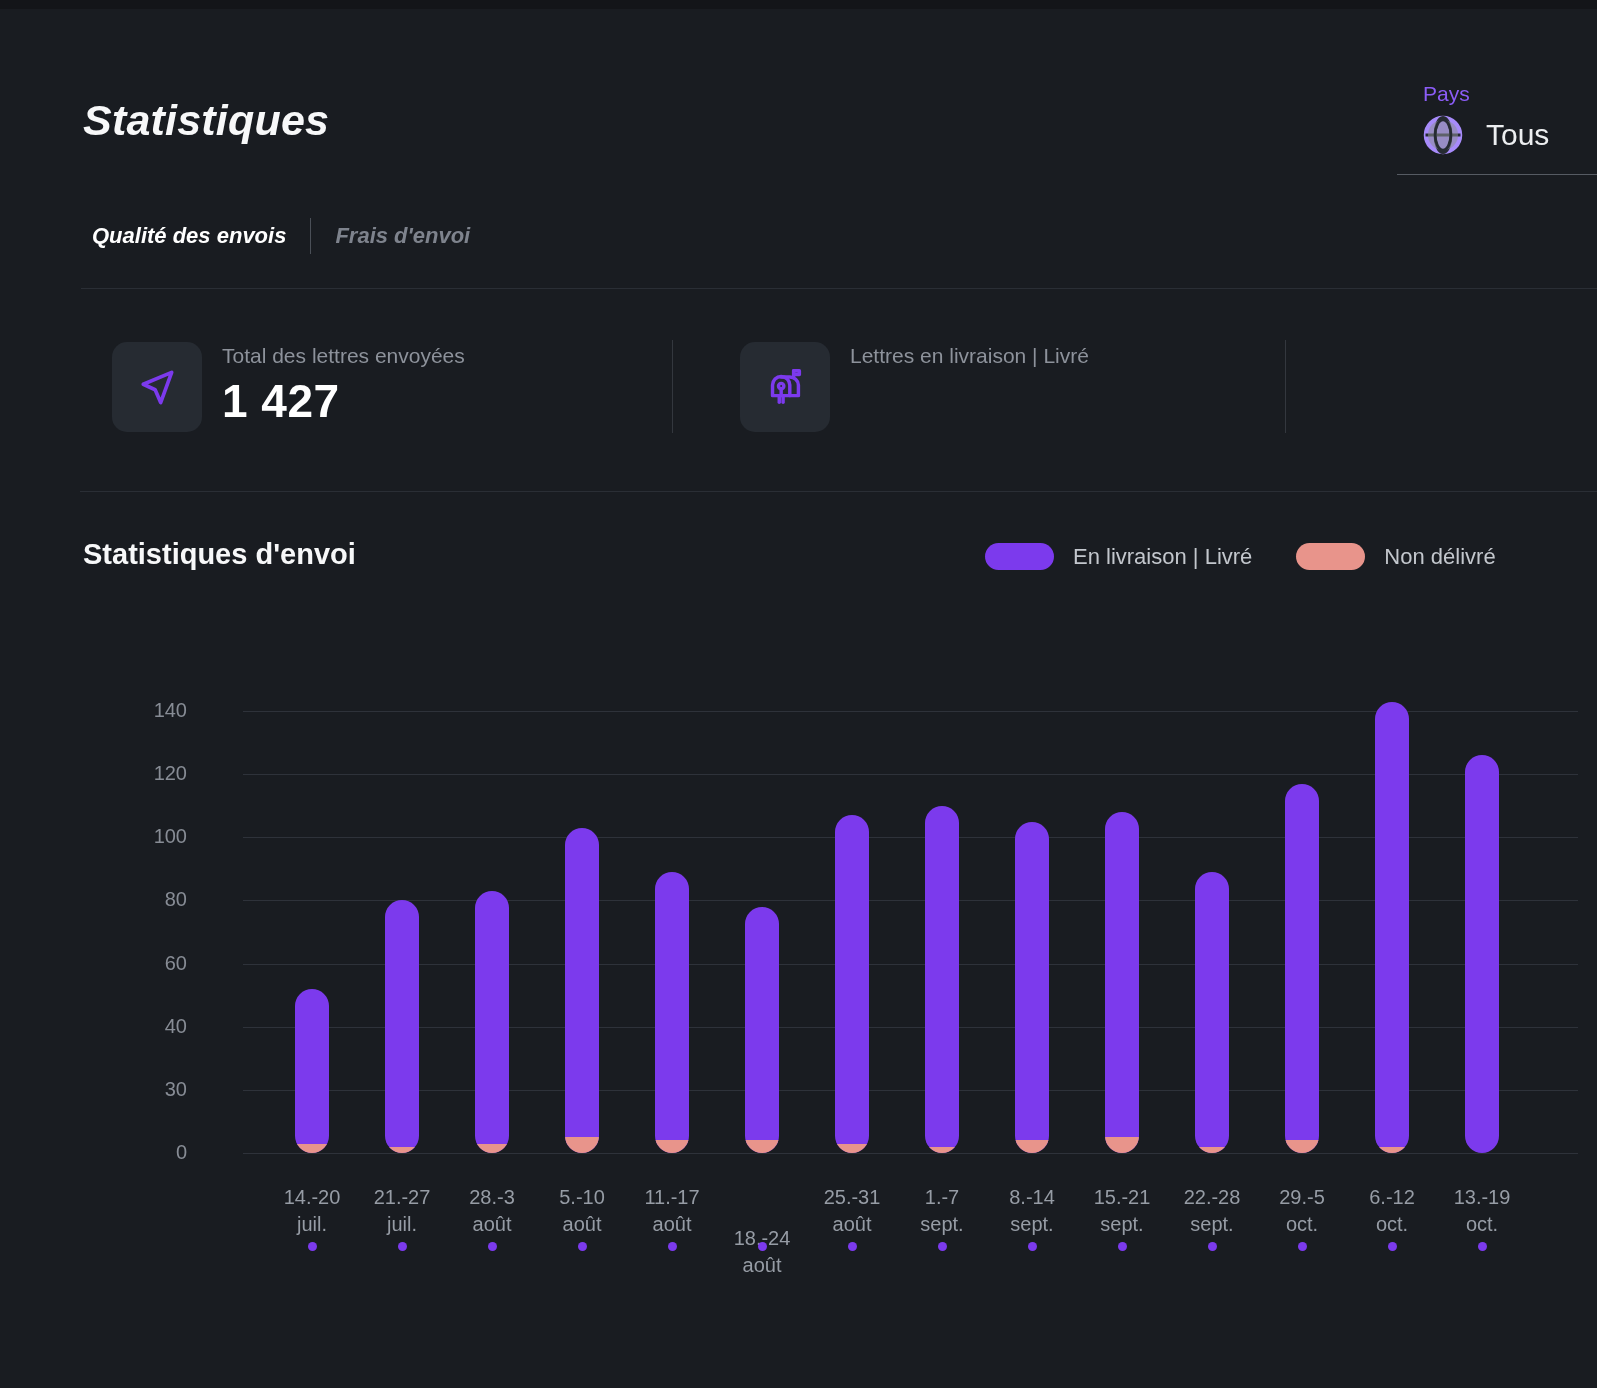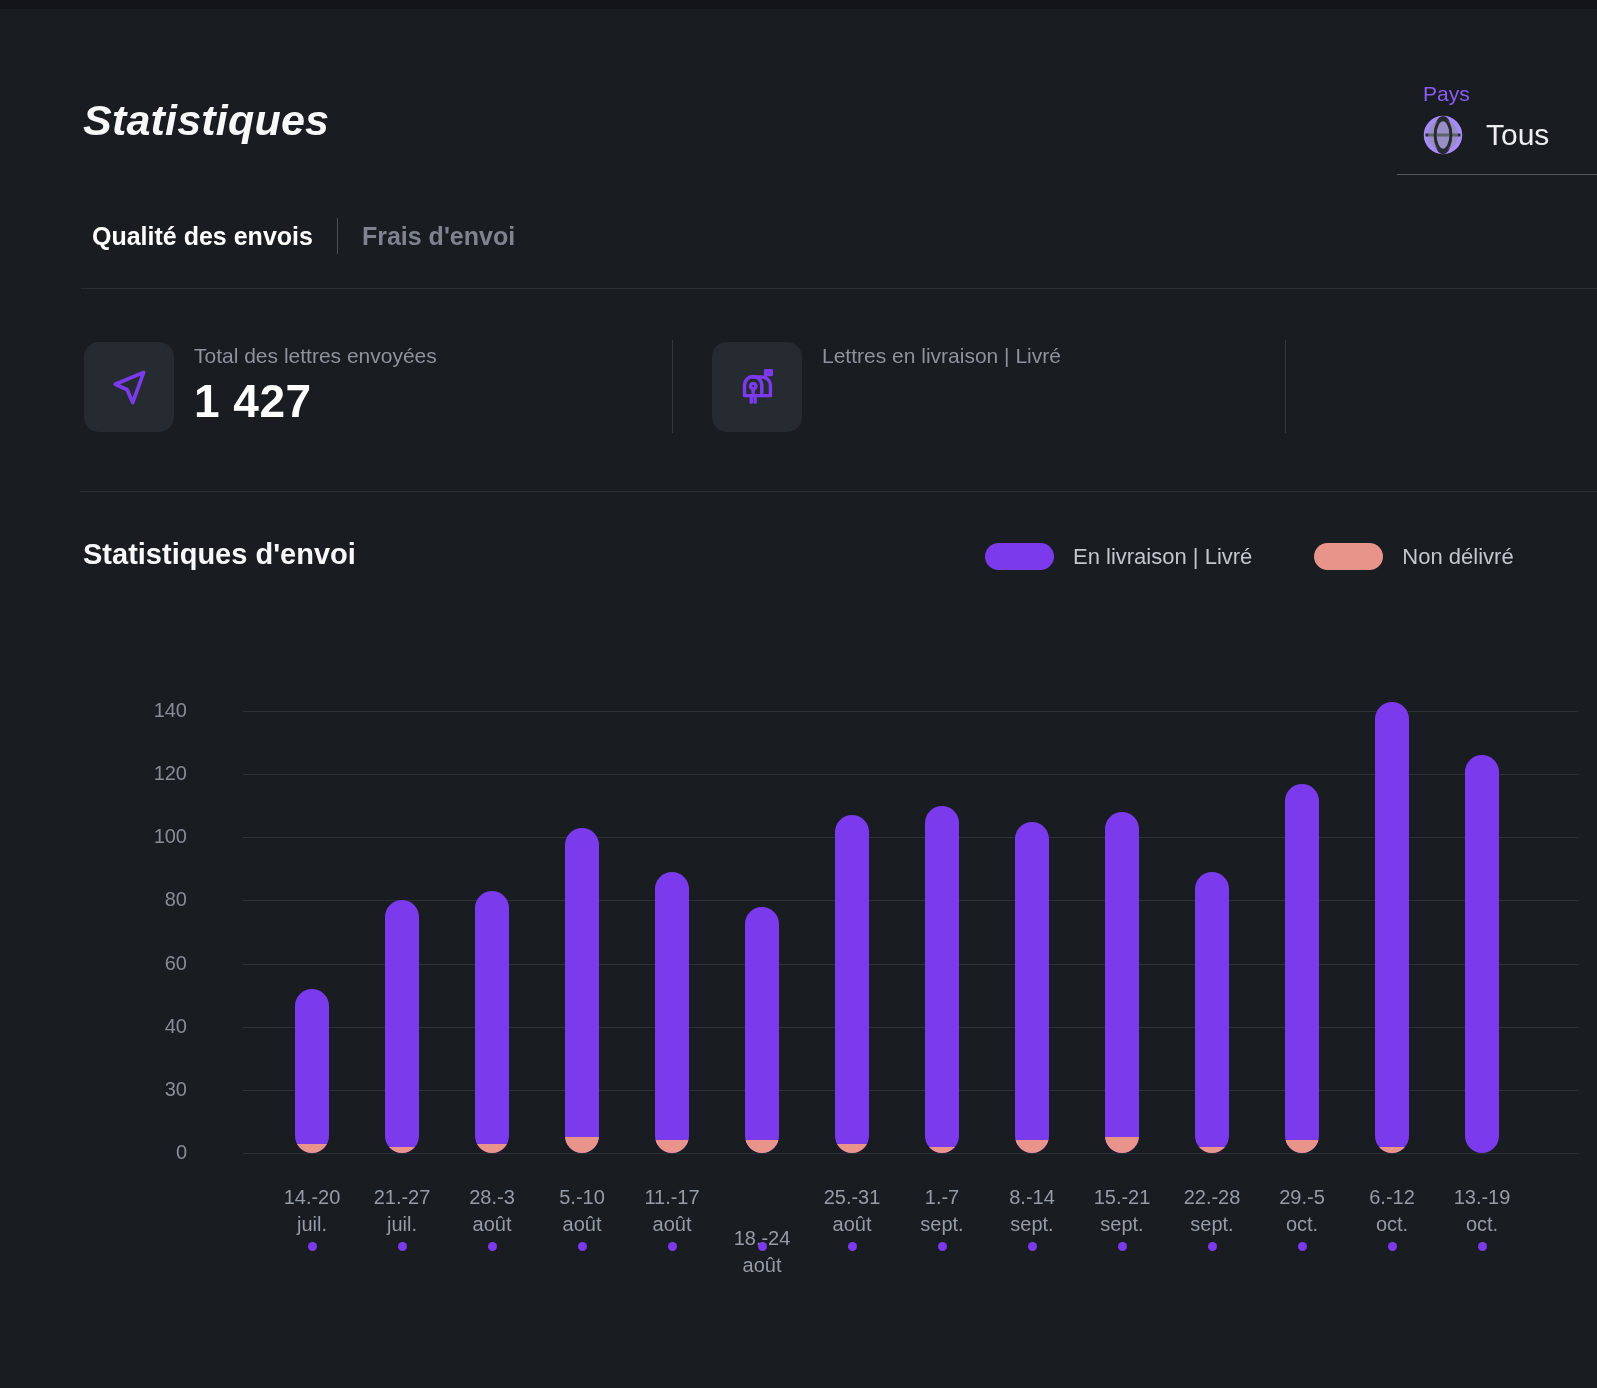--- a/index.html
+++ b/index.html
@@ -12,38 +12,38 @@
 
   
   .country{position:absolute;left:1397px;top:82px;width:200px;}
   .country-label{font-size:21px;color:#8b5cf6;padding-left:26px;}
   .country-row{display:flex;align-items:center;gap:22px;margin-top:8px;padding-left:25px;}
   .country-value{font-size:30px;color:#eceef0;}
   .country-underline{position:absolute;left:0;top:92px;width:220px;height:1px;background:#565b63;}
 
   
   .tabs{position:absolute;left:92px;top:218px;display:flex;align-items:center;}
-  .tab{font-size:25px;font-weight:700;color:#fff;cursor:pointer;}
+  .tab{font-size:22px;font-weight:700;color:#fff;cursor:pointer;font-style:italic;}
   .tab.inactive{color:#7e838d;}
   .tab-sep{width:1px;height:36px;background:#4a4f57;margin:0 24px;}
 
   .hdivider{position:absolute;left:81px;right:0;height:1px;background:#2a2e35;}
 
   
-  .stat-card{position:absolute;top:342px;display:flex;gap:20px;}
+  .stat-card{position:absolute;top:342px;display:flex;gap:20px;margin-left:28px;}
   .stat-iconbox{width:90px;height:90px;border-radius:15px;background:#262b32;display:flex;align-items:center;justify-content:center;flex:0 0 auto;}
   .stat-texts{padding-top:2px;white-space:nowrap;}
   .stat-label{font-size:21px;color:#8d929b;}
   .stat-value{font-size:46px;font-weight:700;color:#ffffff;margin-top:6px;letter-spacing:.5px;}
   .vdivider{position:absolute;top:340px;width:1px;height:93px;background:#33373e;}
 
   .section-title{position:absolute;left:83px;top:538px;font-size:29px;font-weight:700;color:#f7f8f9;}
 
   
-  .legend{position:absolute;left:985px;top:543px;display:flex;gap:62px;}
+  .legend{position:absolute;left:985px;top:543px;display:flex;gap:44px;}
   .legend-item{display:flex;align-items:center;gap:19px;cursor:pointer;}
   .legend-pill{width:69px;height:27px;border-radius:14px;}
   .legend-label{font-size:22px;color:#c3c7cd;}
 
   
   .chart{position:absolute;left:0;top:0;width:1597px;height:1388px;pointer-events:none;}
   .gridline{position:absolute;height:1px;background:#2e323a;}
   .ytick{position:absolute;font-size:20px;color:#878c95;text-align:right;width:60px;}
   .bar{position:absolute;border-radius:17px;overflow:hidden;pointer-events:auto;}
   .bar-nd{position:absolute;left:0;bottom:0;width:100%;}

